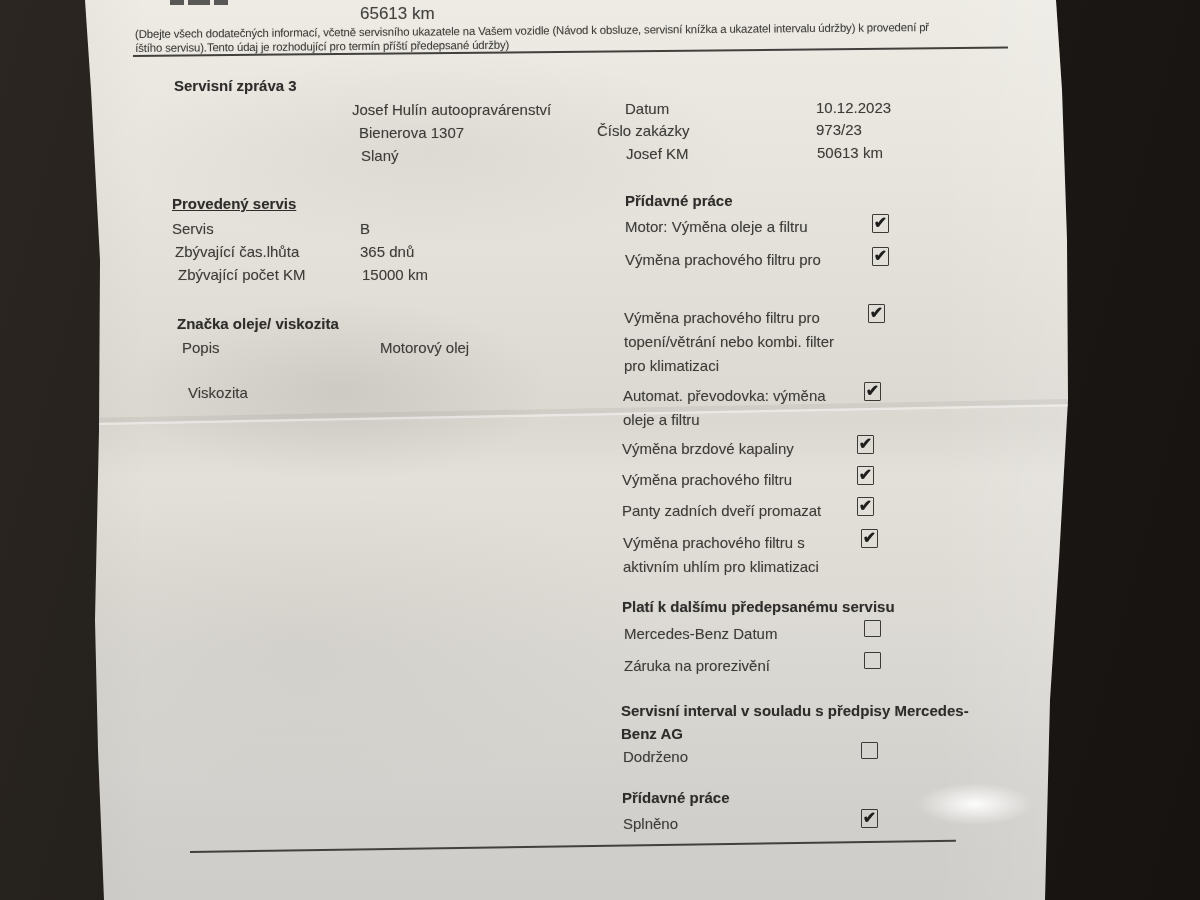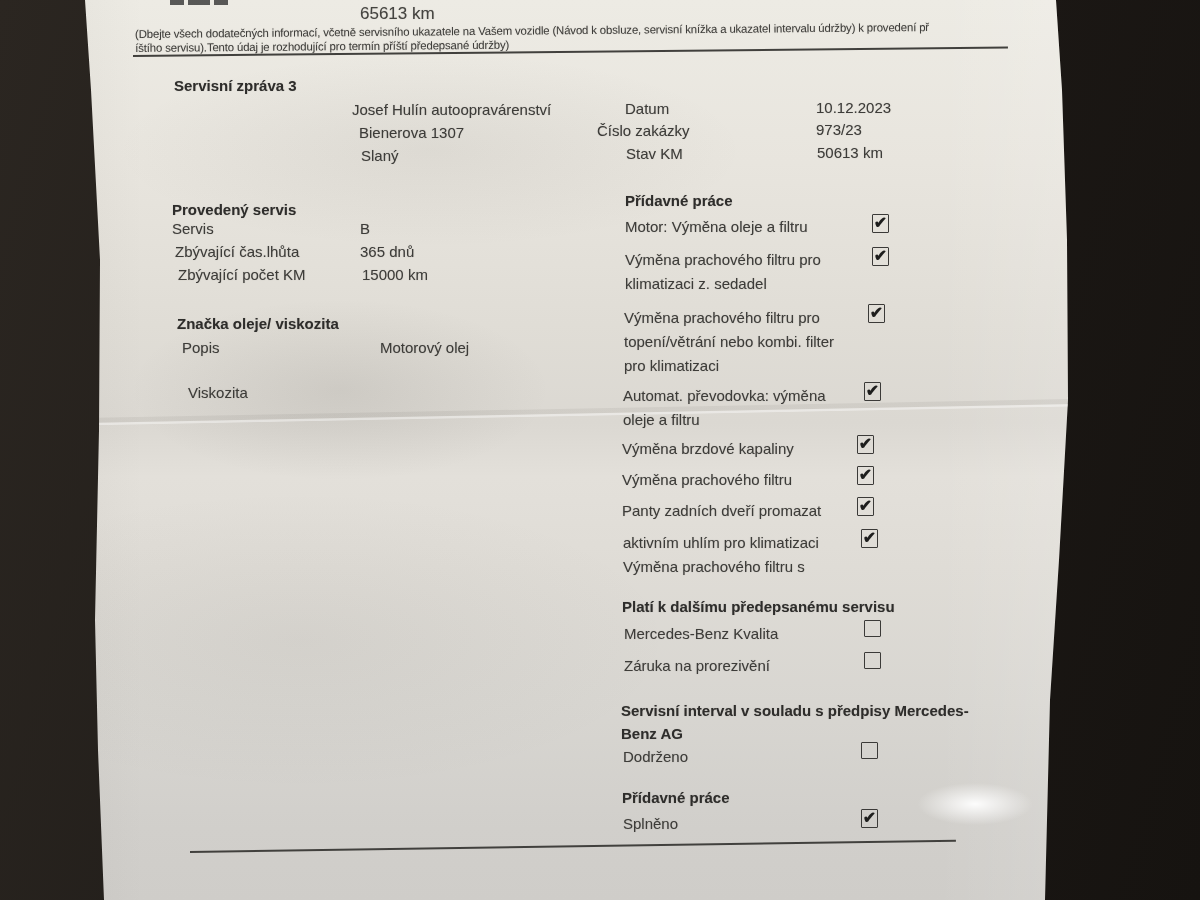--- a/index.html
+++ b/index.html
@@ -84,25 +84,25 @@
 
     <div class="lrow" style="top:100px;">
       <span class="lbl" style="left:625px;">Datum</span>
       <span class="val" style="left:816px; top:-1px;">10.12.2023</span>
     </div>
     <div class="lrow" style="top:122px;">
       <span class="lbl" style="left:597px;">Číslo zakázky</span>
       <span class="val" style="left:816px; top:-1px;">973/23</span>
     </div>
     <div class="lrow" style="top:145px;">
-      <span class="lbl" style="left:626px;">Stav KM</span>
+      <span class="lbl" style="left:626px;">Josef KM</span>
       <span class="val" style="left:817px; top:-1px;">50613 km</span>
     </div>
 
-    <div class="txt bold" style="left:172px; top:201px;">Provedený servis</div>
+    <div class="txt bold" style="left:172px; top:195px;text-decoration:underline;">Provedený servis</div>
     <div class="lrow" style="top:220px;">
       <span class="lbl" style="left:172px;">Servis</span>
       <span class="val" style="left:360px;">B</span>
     </div>
     <div class="lrow" style="top:243px;">
       <span class="lbl" style="left:175px;">Zbývající čas.lhůta</span>
       <span class="val" style="left:360px;">365 dnů</span>
     </div>
     <div class="lrow" style="top:266px;">
       <span class="lbl" style="left:178px;">Zbývající počet KM</span>
@@ -121,21 +121,20 @@
 
     <div class="txt bold" style="left:625px; top:192px;">Přídavné práce</div>
 
     <div class="witem" style="left:625px; top:215px;">
       <div class="wline">Motor: Výměna oleje a filtru</div>
     </div>
     <span class="cbox checked" style="left:872px; top:214px;">✔</span>
 
     <div class="witem" style="left:625px; top:248px;">
       <div class="wline">Výměna prachového filtru pro</div>
-      <div class="wline">klimatizaci z. sedadel</div>
     </div>
     <span class="cbox checked" style="left:872px; top:247px;">✔</span>
 
     <div class="witem" style="left:624px; top:306px;">
       <div class="wline">Výměna prachového filtru pro</div>
       <div class="wline">topení/větrání nebo kombi. filter</div>
       <div class="wline">pro klimatizaci</div>
     </div>
     <span class="cbox checked" style="left:868px; top:304px;">✔</span>
 
@@ -154,29 +153,29 @@
       <div class="wline">Výměna prachového filtru</div>
     </div>
     <span class="cbox checked" style="left:857px; top:466px;">✔</span>
 
     <div class="witem" style="left:622px; top:499px;">
       <div class="wline">Panty zadních dveří promazat</div>
     </div>
     <span class="cbox checked" style="left:857px; top:497px;">✔</span>
 
     <div class="witem" style="left:623px; top:531px;">
+      <div class="wline">Výměna prachového filtru s</div>
       <div class="wline">aktivním uhlím pro klimatizaci</div>
-      <div class="wline">Výměna prachového filtru s</div>
     </div>
     <span class="cbox checked" style="left:861px; top:529px;">✔</span>
 
     <div class="txt bold" style="left:622px; top:598px;">Platí k dalšímu předepsanému servisu</div>
 
     <div class="witem" style="left:624px; top:622px;">
-      <div class="wline">Mercedes-Benz Kvalita</div>
+      <div class="wline">Mercedes-Benz Datum</div>
     </div>
     <span class="cbox" style="left:864px; top:620px;"></span>
 
     <div class="witem" style="left:624px; top:654px;">
       <div class="wline">Záruka na prorezivění</div>
     </div>
     <span class="cbox" style="left:864px; top:652px;"></span>
 
     <div class="txt bold h2line" style="left:621px; top:699px;">Servisní interval v souladu s předpisy Mercedes-</div>
     <div class="txt bold h2line" style="left:621px; top:722px;">Benz AG</div>

